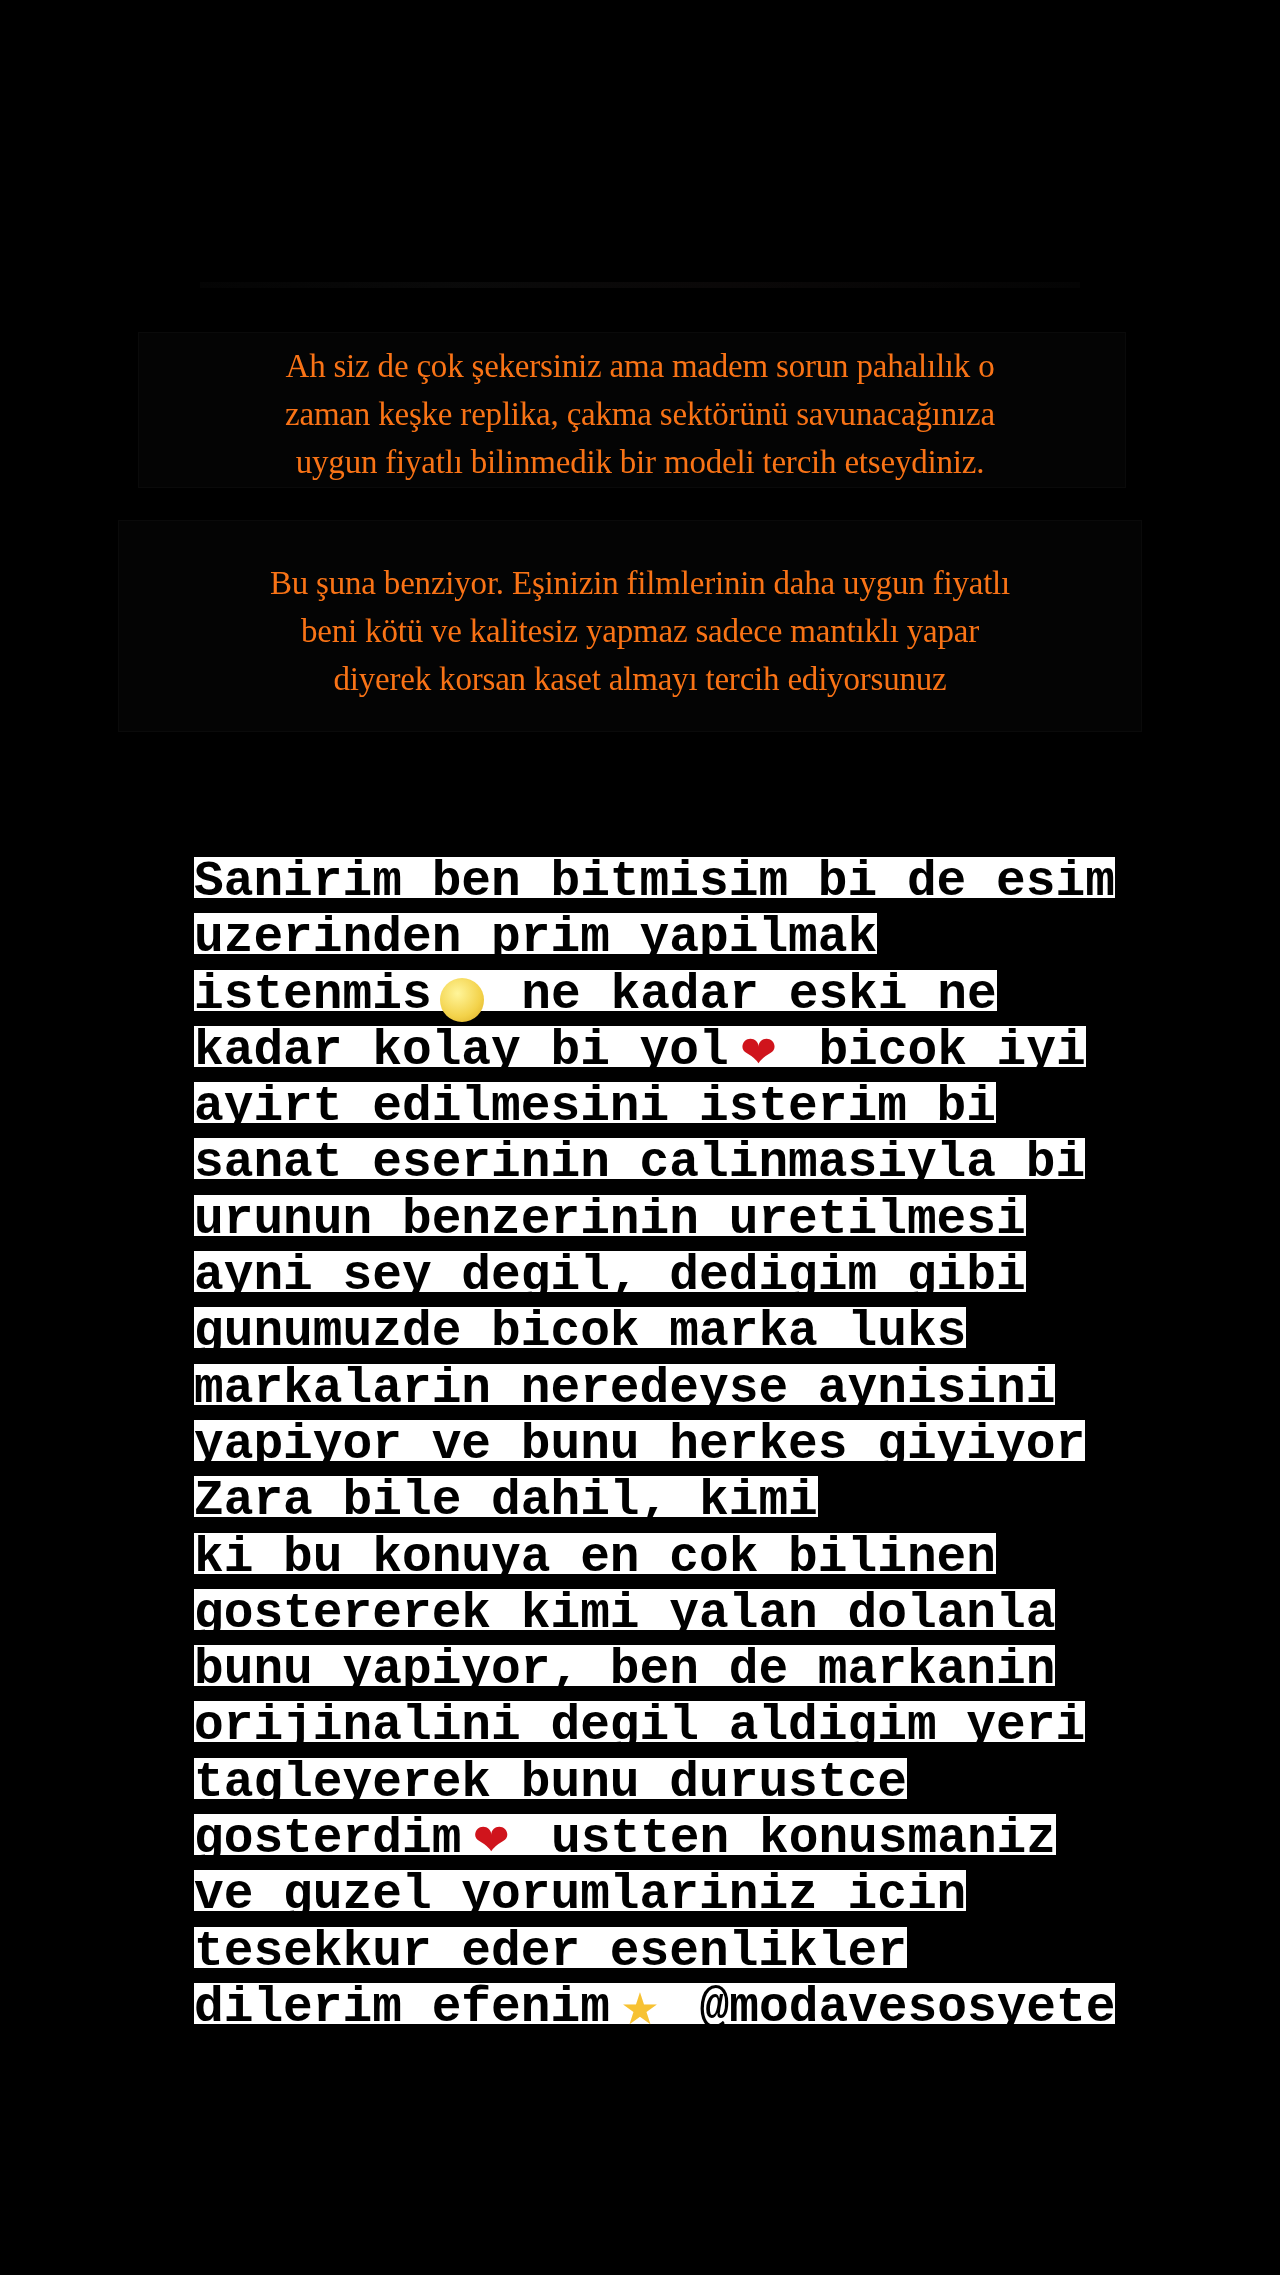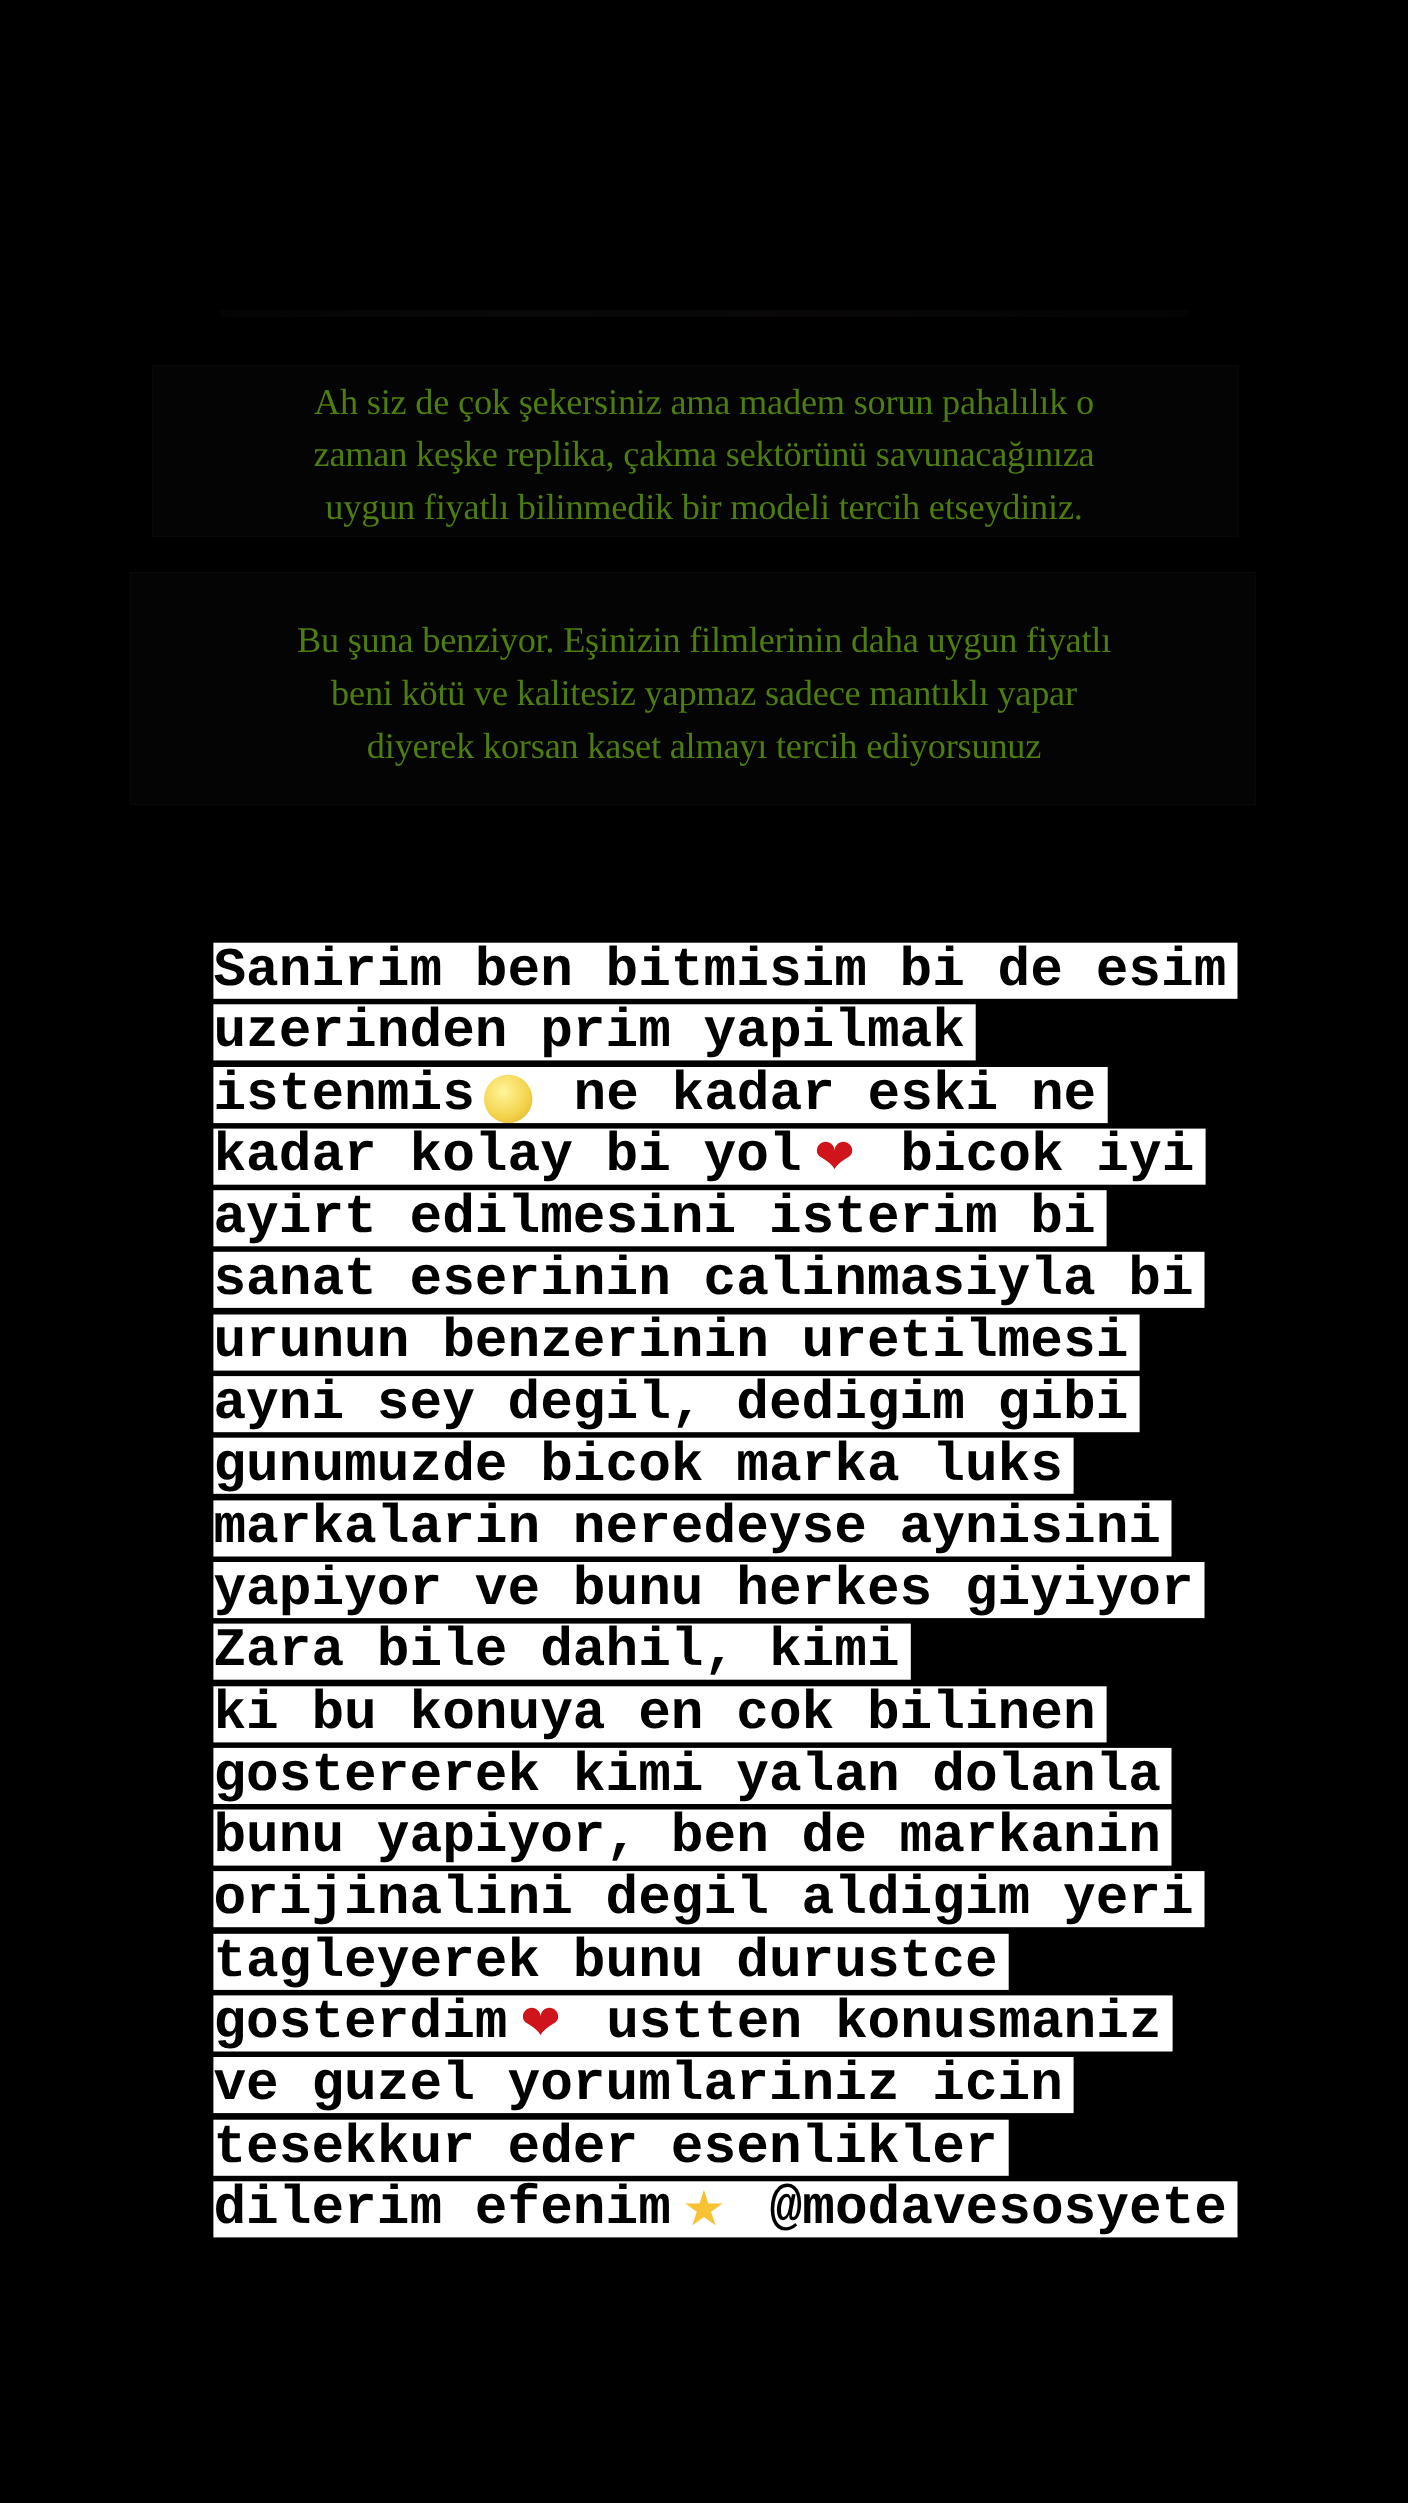--- a/index.html
+++ b/index.html
@@ -39,21 +39,21 @@
     .quote-card.first {
       left: 138px; top: 332px; width: 988px; height: 156px;
     }
     .quote-card.second {
       left: 118px; top: 520px; width: 1024px; height: 212px;
     }
     .quote-text {
       position: absolute;
       left: 0; right: 0;
       text-align: center;
-      color: #4d7c0f;
+      color: #f97316;
       font-family: "Liberation Serif", "DejaVu Serif", serif;
       font-size: 33px;
       line-height: 48px;
       letter-spacing: -0.2px;
       white-space: nowrap;
     }
     .quote-text.first { top: 342px; }
     .quote-text.second { top: 559px; }
     .quote-text .line {
       display: block;
@@ -71,25 +71,26 @@
       position: relative;
     }
     .reply .hl {
       display: inline-block;
       background: #ffffff;
       color: #000000;
       font-family: "Liberation Mono", "DejaVu Sans Mono", monospace;
       font-weight: bold;
       font-size: 49.5px;
       line-height: 51px;
-      height: 51px;
+      height: 41px;
       white-space: pre;
+      text-decoration: underline;
       text-decoration-thickness: 3px;
       text-underline-offset: 5px;
-      padding-right: 10px;
+      padding-right: 0;
       overflow: visible;
     }
     .emoji {
       font-family: "DejaVu Sans", sans-serif;
       font-weight: normal;
       text-decoration: none;
       display: inline-block;
       width: 60px;
       text-align: center;
       font-size: 44px;

